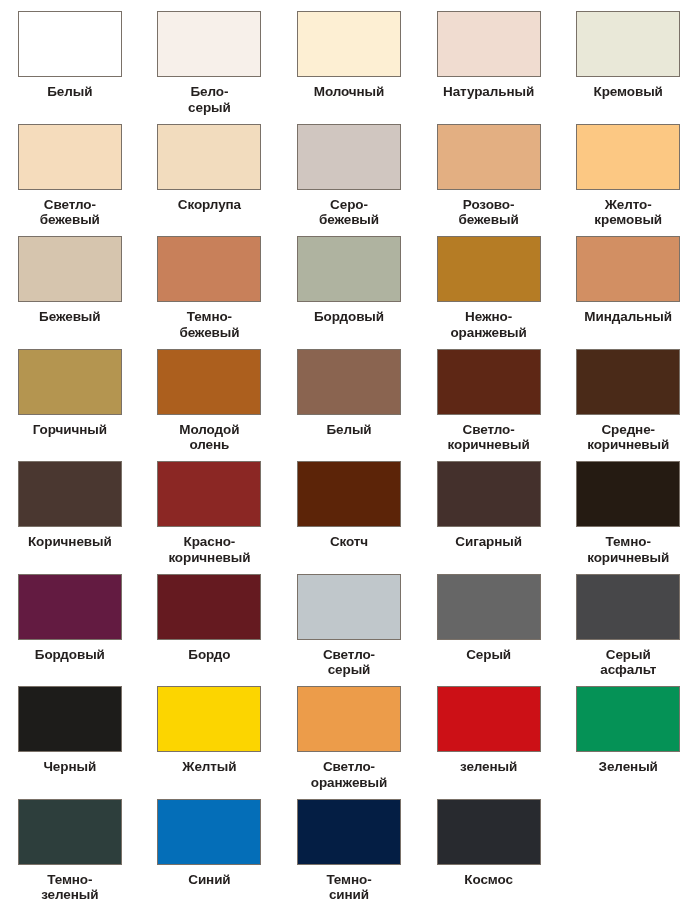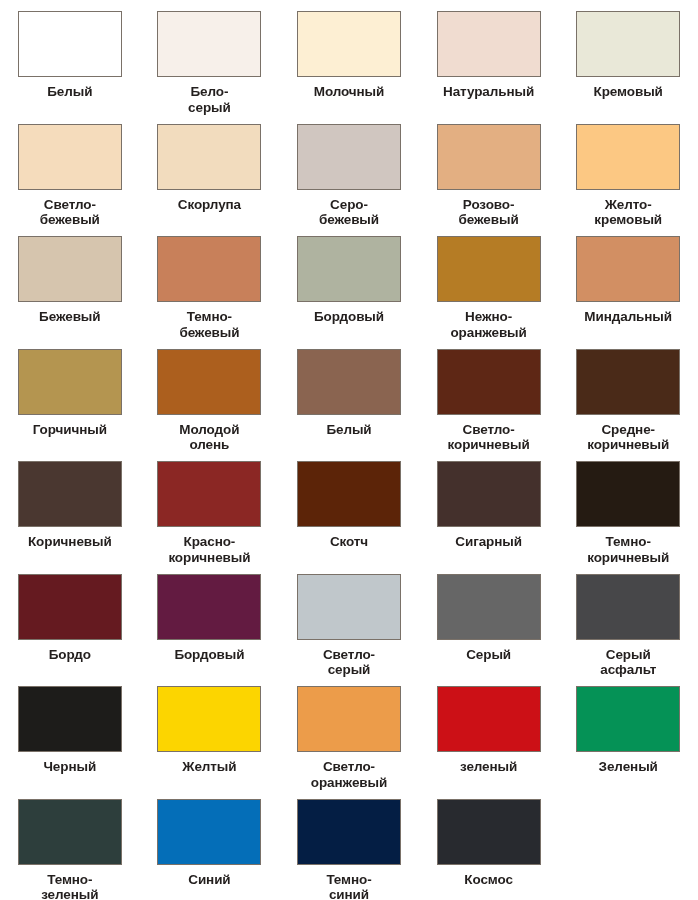--- a/index.html
+++ b/index.html
@@ -159,26 +159,26 @@
     <div class="swatch-cell">
       <div class="swatch-chip" style="background-color: rgb(68, 48, 44); border-color: rgb(122, 113, 104);"></div>
       <div class="swatch-label">Сигарный</div>
     </div>
     <div class="swatch-cell">
       <div class="swatch-chip" style="background-color: rgb(37, 27, 18); border-color: rgb(122, 113, 104);"></div>
       <div class="swatch-label">Темно-
 коричневый</div>
     </div>
     <div class="swatch-cell">
+      <div class="swatch-chip" style="background-color: rgb(99, 27, 65); border-color: rgb(122, 113, 104);"></div>
+      <div class="swatch-label">Бордовый</div>
+    </div>
+    <div class="swatch-cell">
       <div class="swatch-chip" style="background-color: rgb(101, 26, 32); border-color: rgb(122, 113, 104);"></div>
       <div class="swatch-label">Бордо</div>
-    </div>
-    <div class="swatch-cell">
-      <div class="swatch-chip" style="background-color: rgb(99, 27, 65); border-color: rgb(122, 113, 104);"></div>
-      <div class="swatch-label">Бордовый</div>
     </div>
     <div class="swatch-cell">
       <div class="swatch-chip" style="background-color: rgb(192, 199, 203); border-color: rgb(122, 113, 104);"></div>
       <div class="swatch-label">Светло-
 серый</div>
     </div>
     <div class="swatch-cell">
       <div class="swatch-chip" style="background-color: rgb(102, 102, 102); border-color: rgb(122, 113, 104);"></div>
       <div class="swatch-label">Серый</div>
     </div>

